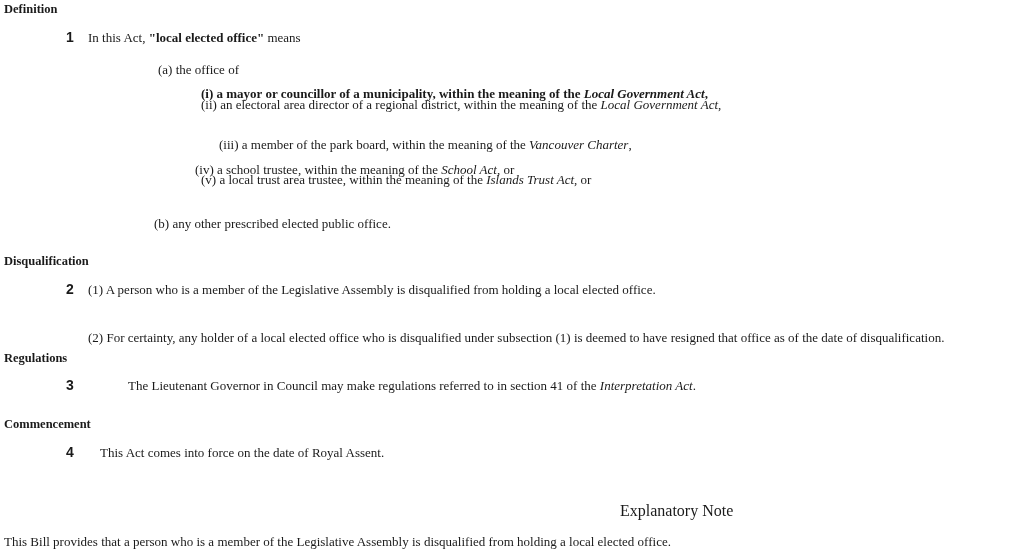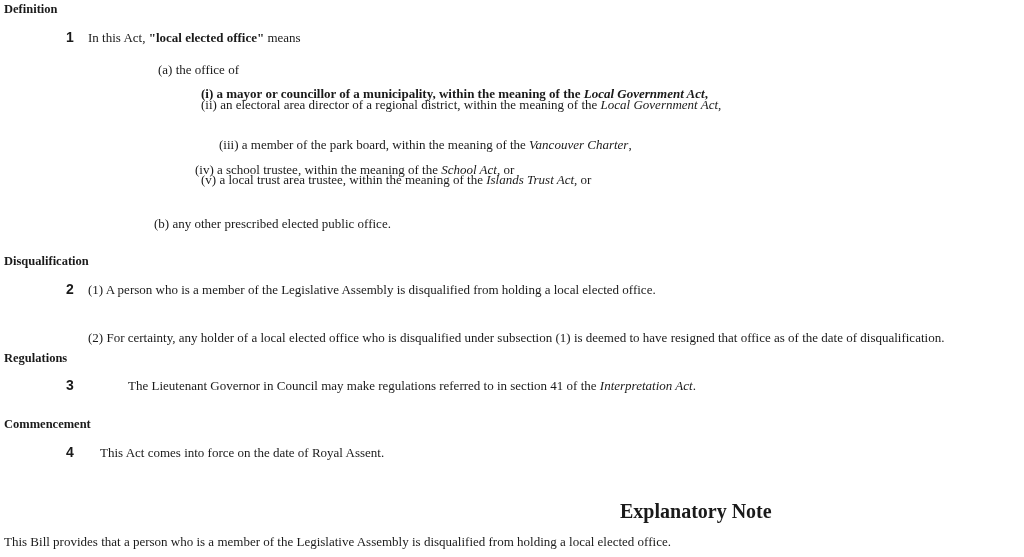--- a/index.html
+++ b/index.html
@@ -3,21 +3,21 @@
 <meta charset="utf-8">
 <style>
   html, body { margin:0; padding:0; background:#ffffff; }
   body { width:1024px; height:557px; position:relative; overflow:hidden; color:#1a1a1a;
          font-family:"Liberation Serif", serif; font-size:13px; }
   .abs { position:absolute; white-space:nowrap; line-height:16px; }
   .heading { font-weight:bold; font-size:12.5px; }
   .secnum { font-family:"Liberation Sans", sans-serif; font-weight:bold; font-size:14px; }
   i { font-style:italic; }
   b { font-weight:bold; }
-  .title { font-weight:bold; font-size:20px; }
+  .title { font-weight:normal; font-size:16px; }
 </style>
 </head>
 <body>
 
 <div class="abs heading" style="left:4px;top:1px;">Definition</div>
 <div class="abs secnum" style="left:66px;top:29px;">1</div>
 <div class="abs" style="left:88px;top:30px;"><span>In this Act, </span><b>"local elected office"</b><span> means</span></div>
 <div class="abs" style="left:158px;top:62px;">(a) the office of</div>
 
 <div class="abs" style="left:201px;top:86px;font-weight:bold;"><span>(i) a mayor or councillor of a municipality, within the meaning of the </span><i>Local Government Act</i><span>,</span></div>

